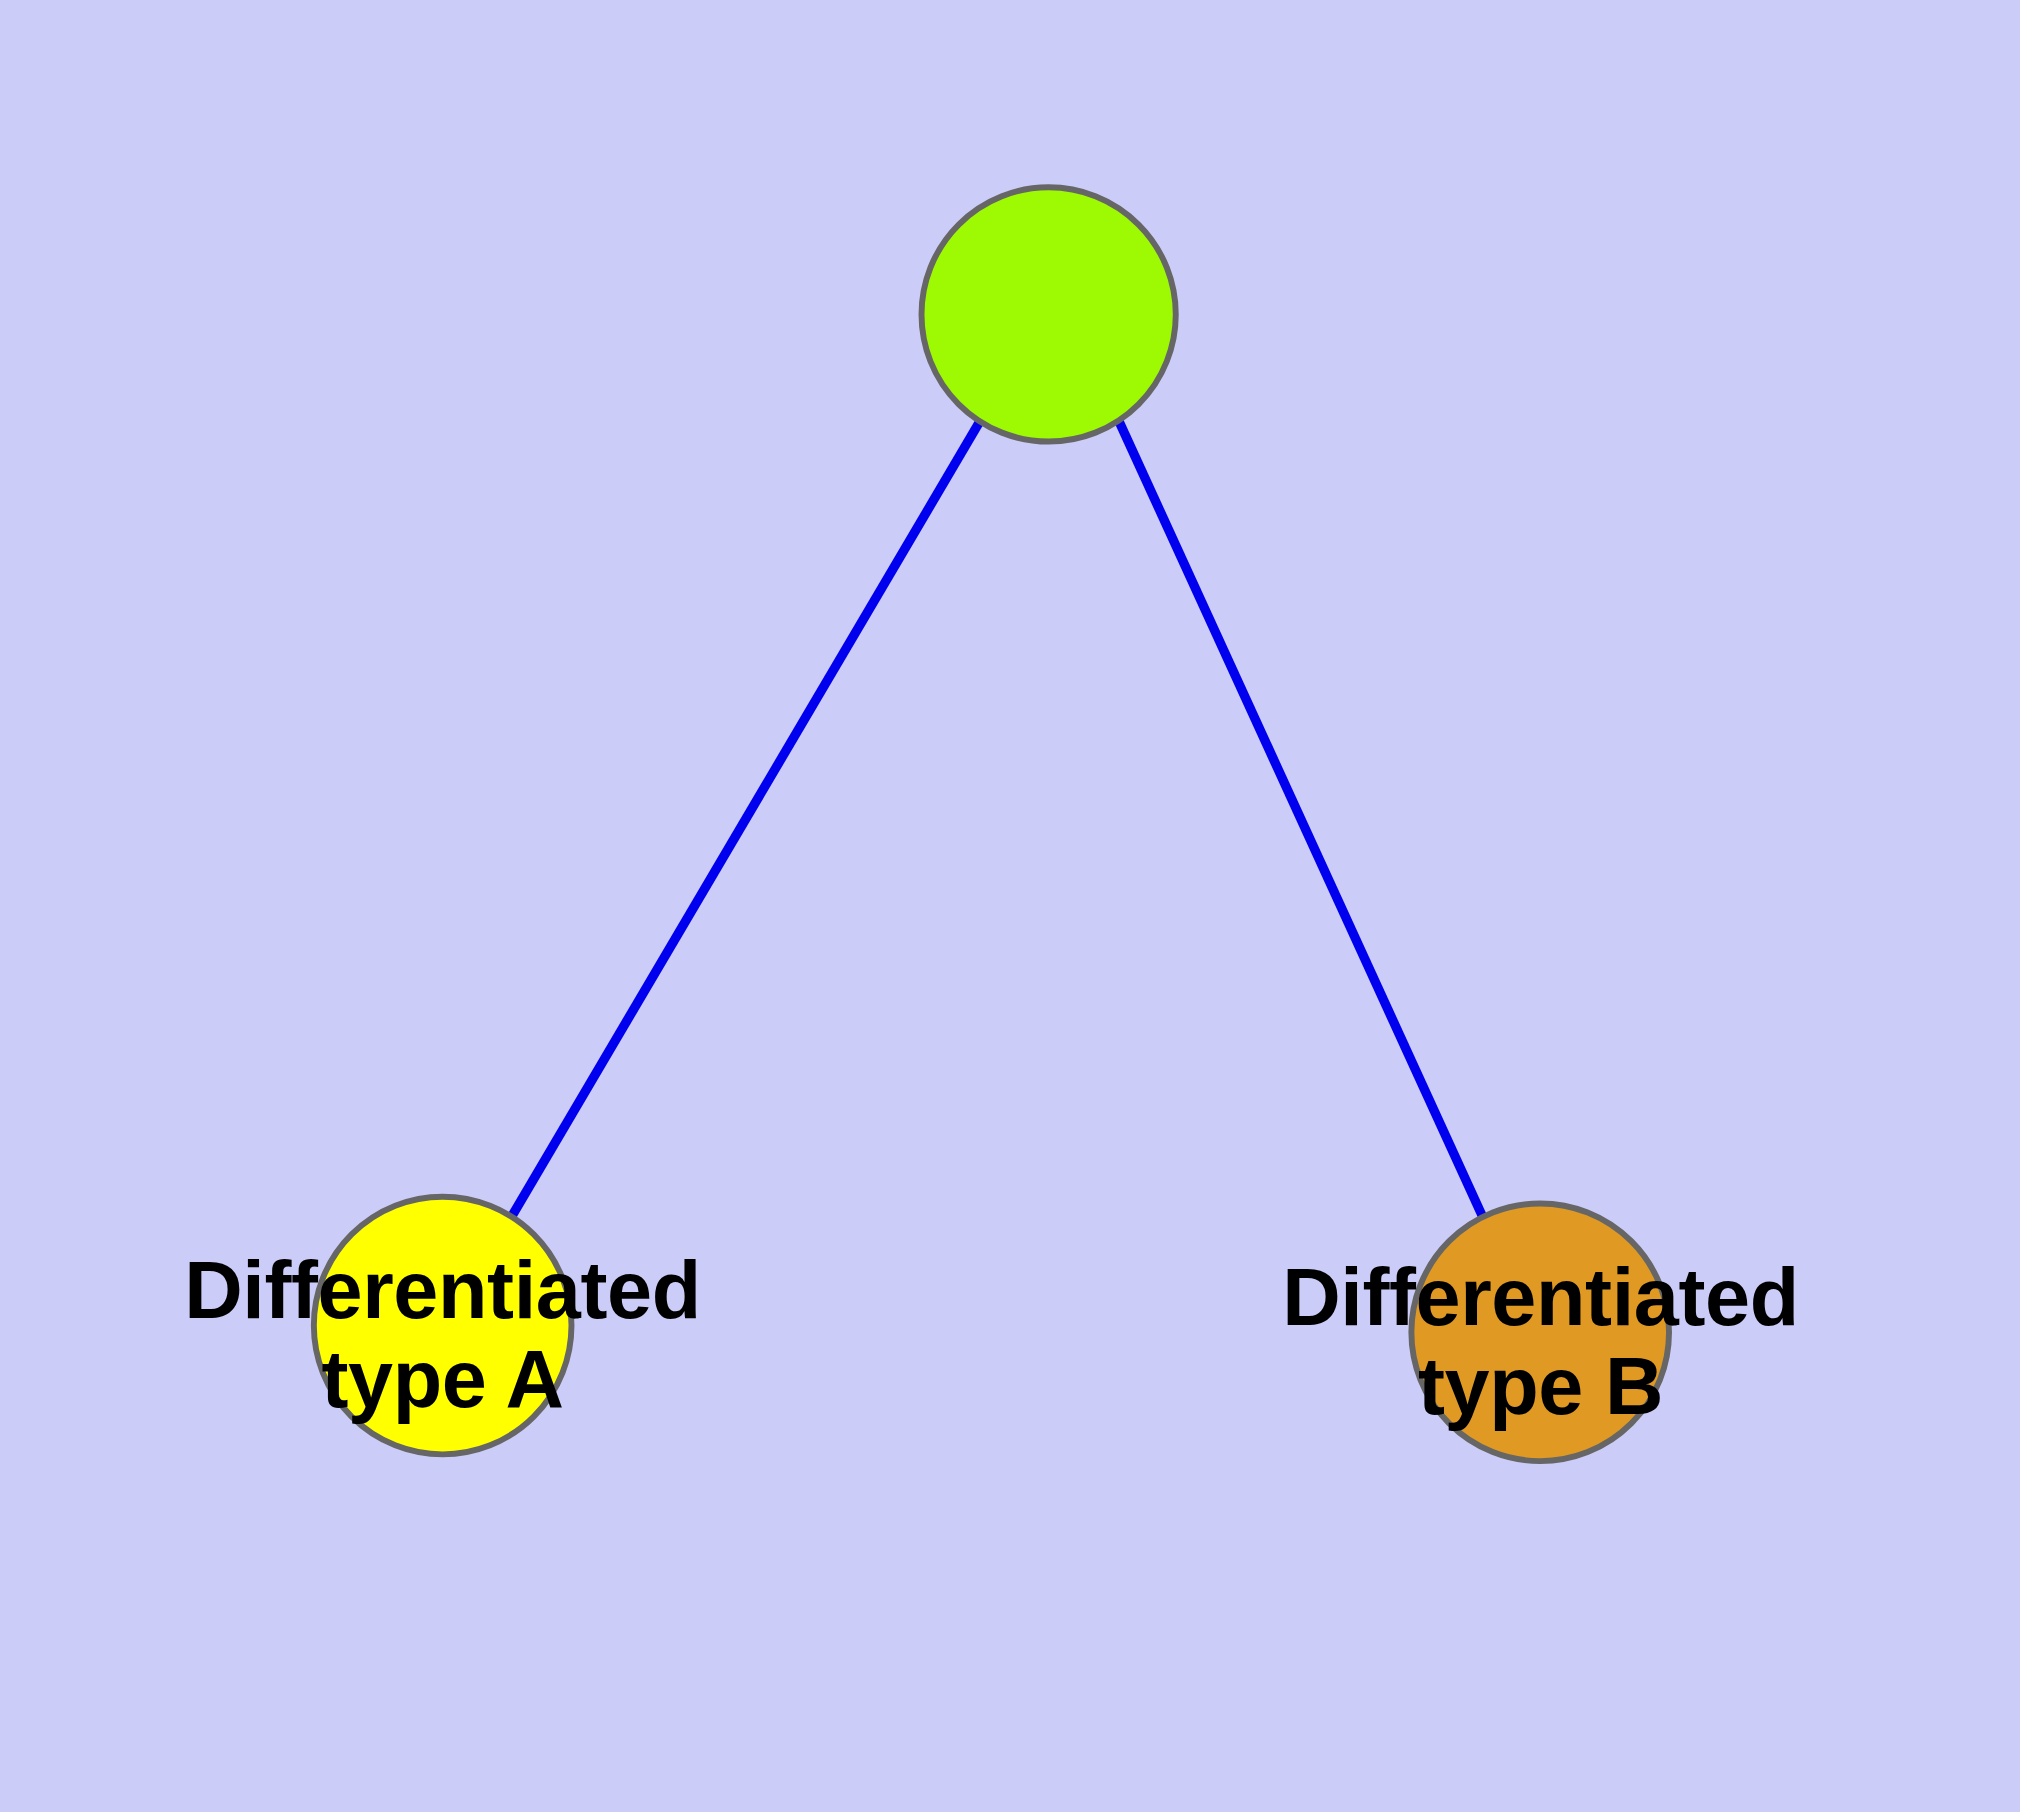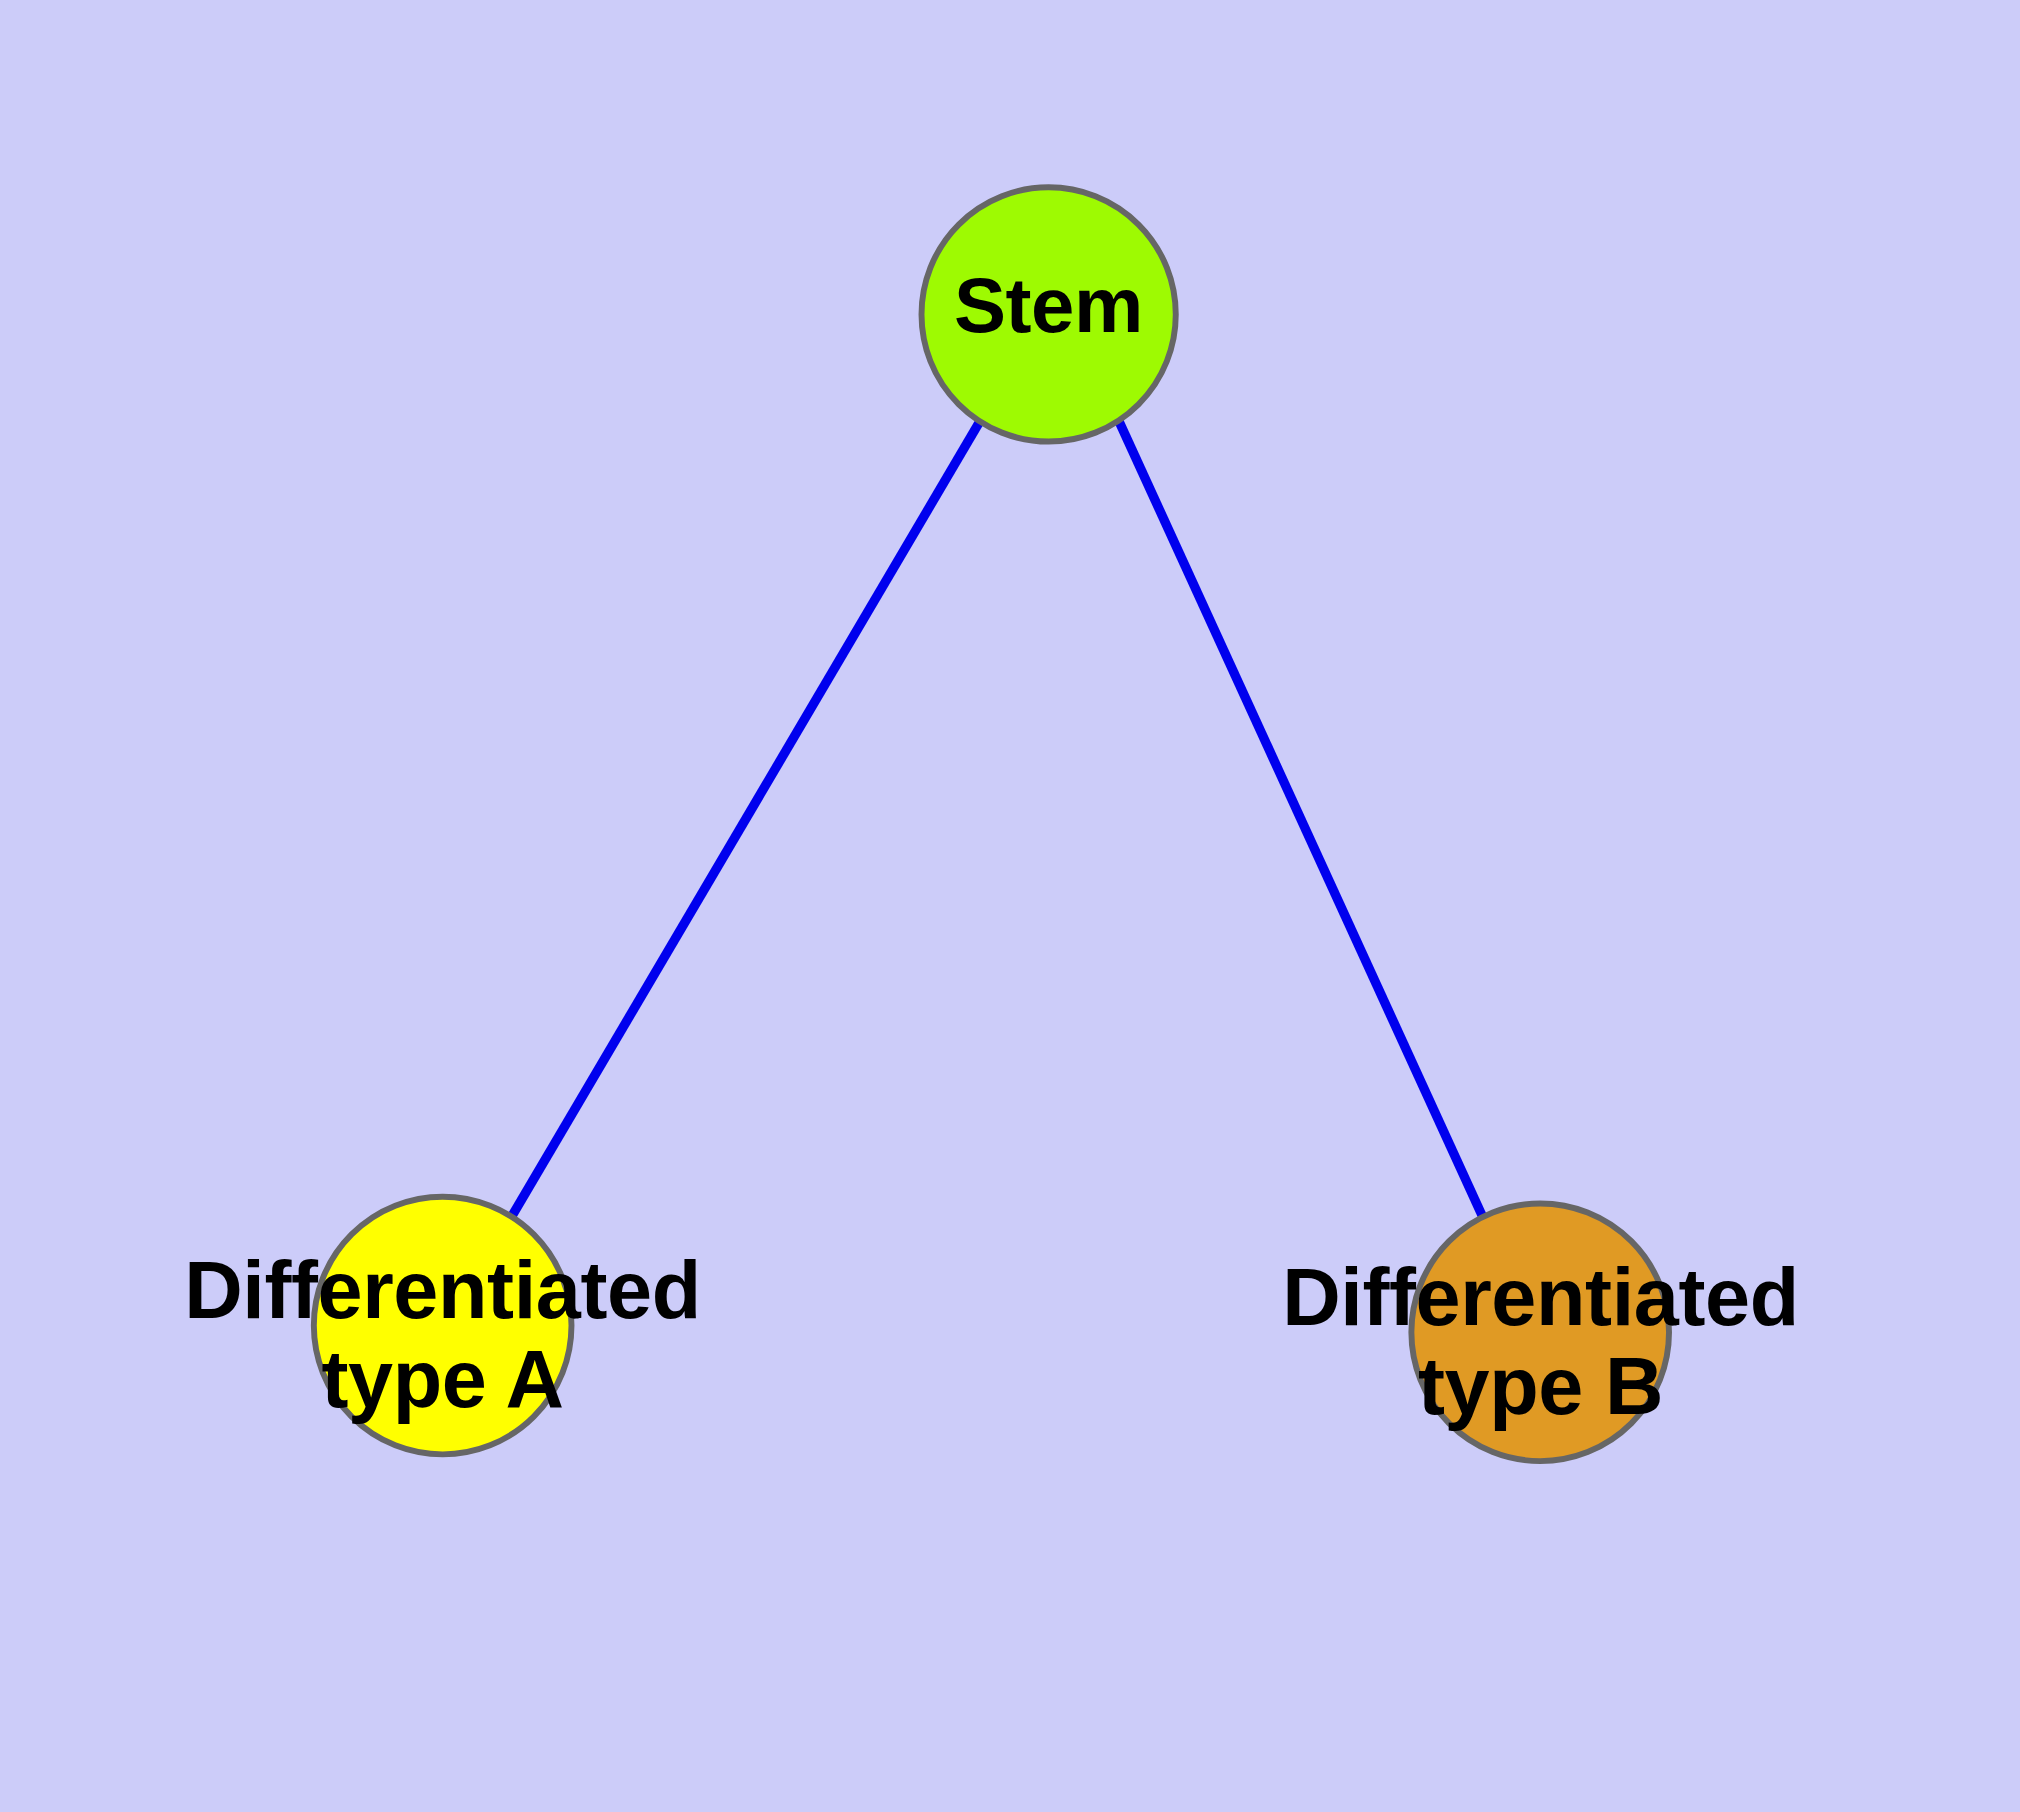--- a/index.html
+++ b/index.html
@@ -60,21 +60,20 @@
   <svg id="graph-svg" viewBox="0 0 2384 2138">
 
     <line x1="1156" y1="497" x2="603" y2="1436" stroke="#0000ee" stroke-width="11" stroke-linecap="butt"></line>
     <line x1="1320" y1="497" x2="1752" y2="1442" stroke="#0000ee" stroke-width="11" stroke-linecap="butt"></line>
 
     <circle cx="1237" cy="371" r="150" fill="#9efa02" stroke="#666666" stroke-width="7"></circle>
     <circle cx="522" cy="1564" r="152" fill="#ffff00" stroke="#666666" stroke-width="7"></circle>
     <circle cx="1817" cy="1572" r="152" fill="#e09a24" stroke="#666666" stroke-width="7"></circle>
   </svg>
 
-  <div class="node-label" id="stem-label">Stem</div>
 
   <div class="node-label" id="type-a-label">Differentiated
 type A</div>
 
   <div class="node-label" id="type-b-label">Differentiated
 type B</div>
 
 </div>
 
 

